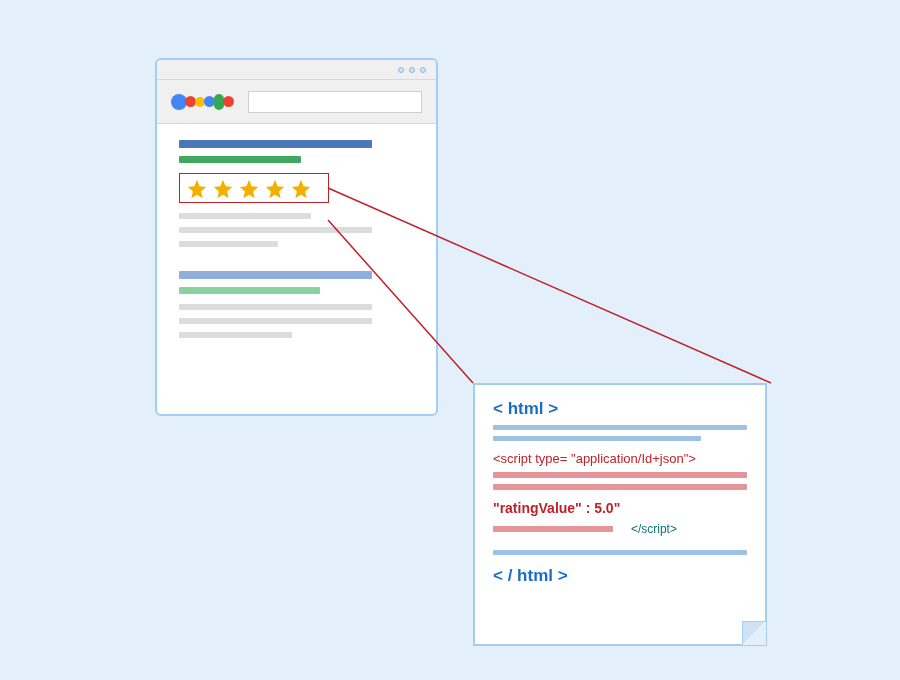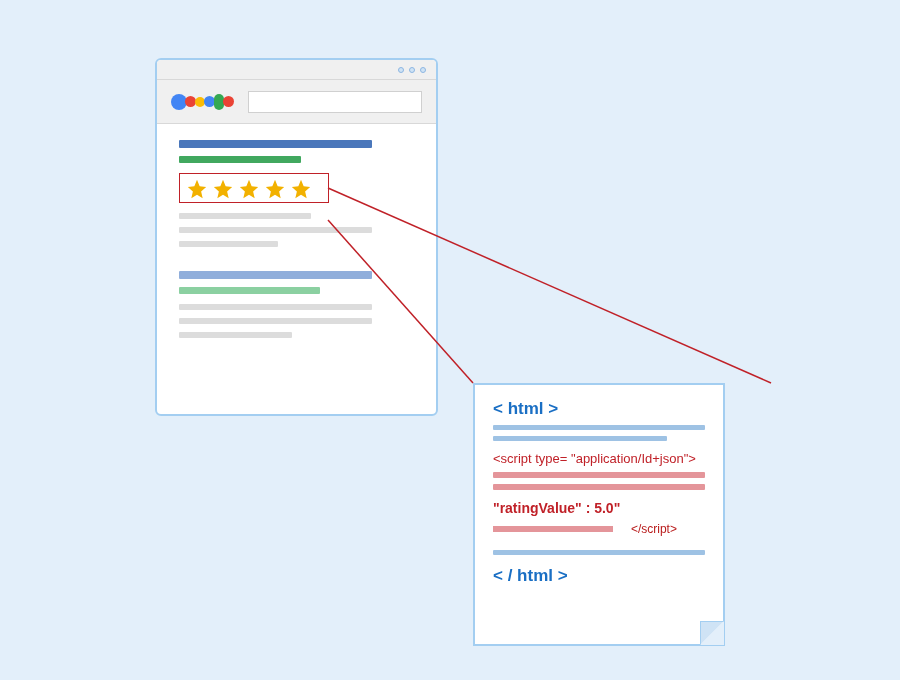--- a/index.html
+++ b/index.html
@@ -97,21 +97,21 @@
     width: 22px; height: 22px;
     color: #f2b100;
     fill: #f2b100;
   }
 
   
   .code-panel {
     position: absolute;
     left: 473px;
     top: 383px;
-    width: 252px;
+    width: 294px;
     height: 263px;
     background: #ffffff;
     border: 2px solid #a3cef1;
     padding: 14px 18px;
     font-size: 14px;
   }
   .code-panel .tag-blue {
     color: #1a6fc4;
     font-weight: 700;
     font-size: 17px;
@@ -126,21 +126,21 @@
   .code-panel .line.w1{ width: 100%; }
   .code-panel .line.w2{ width: 82%; }
   .code-panel .red-text {
     color:#c02128;
     font-size: 13px;
     margin: 10px 0 4px 0;
   }
   .code-panel .red-text.bold { font-weight: 700; font-size: 14px; }
   .code-panel .line.red { background:#e4959a; height:6px; }
   .code-panel .script-close {
-    color:#b91c1c;
+    color:#0f766e;
     font-size: 12px;
     display:inline-block;
     margin-left: 14px;
   }
   .code-panel .red-line-inline {
     display:inline-block;
     vertical-align: middle;
     height:6px; width:120px;
     background:#e4959a;
   }

